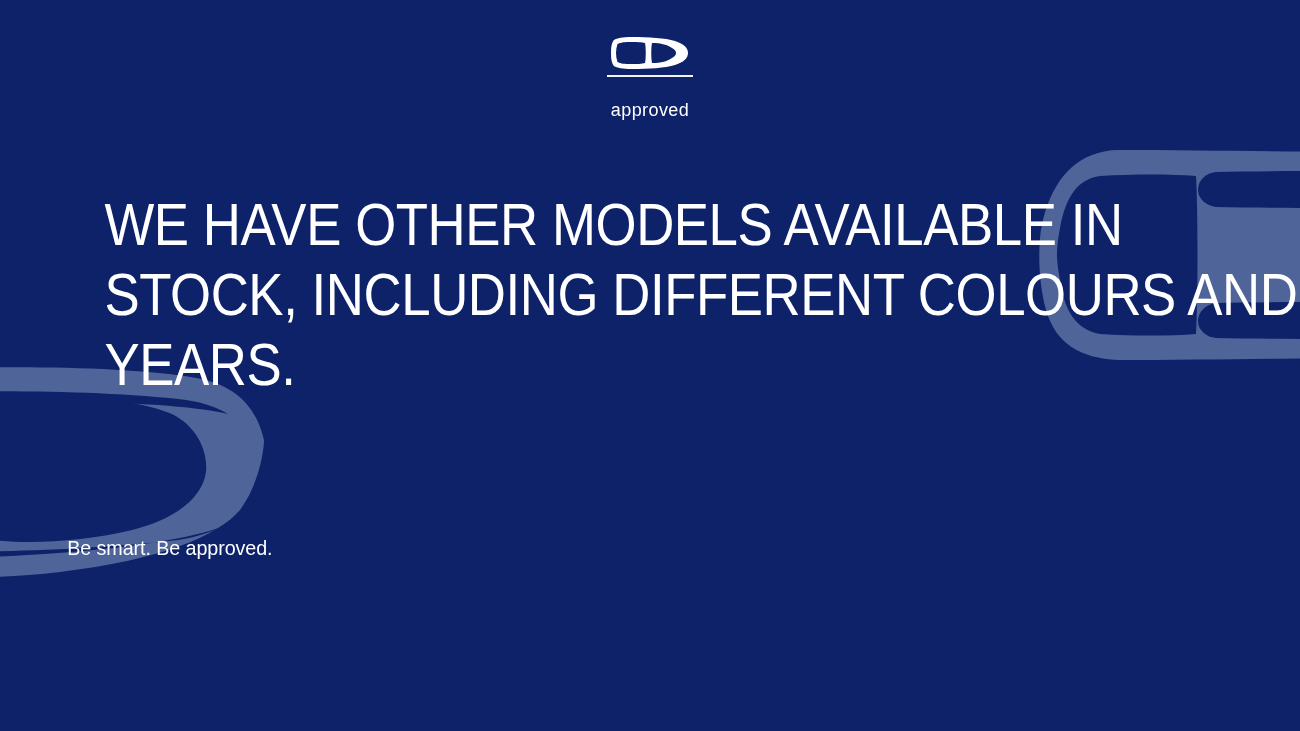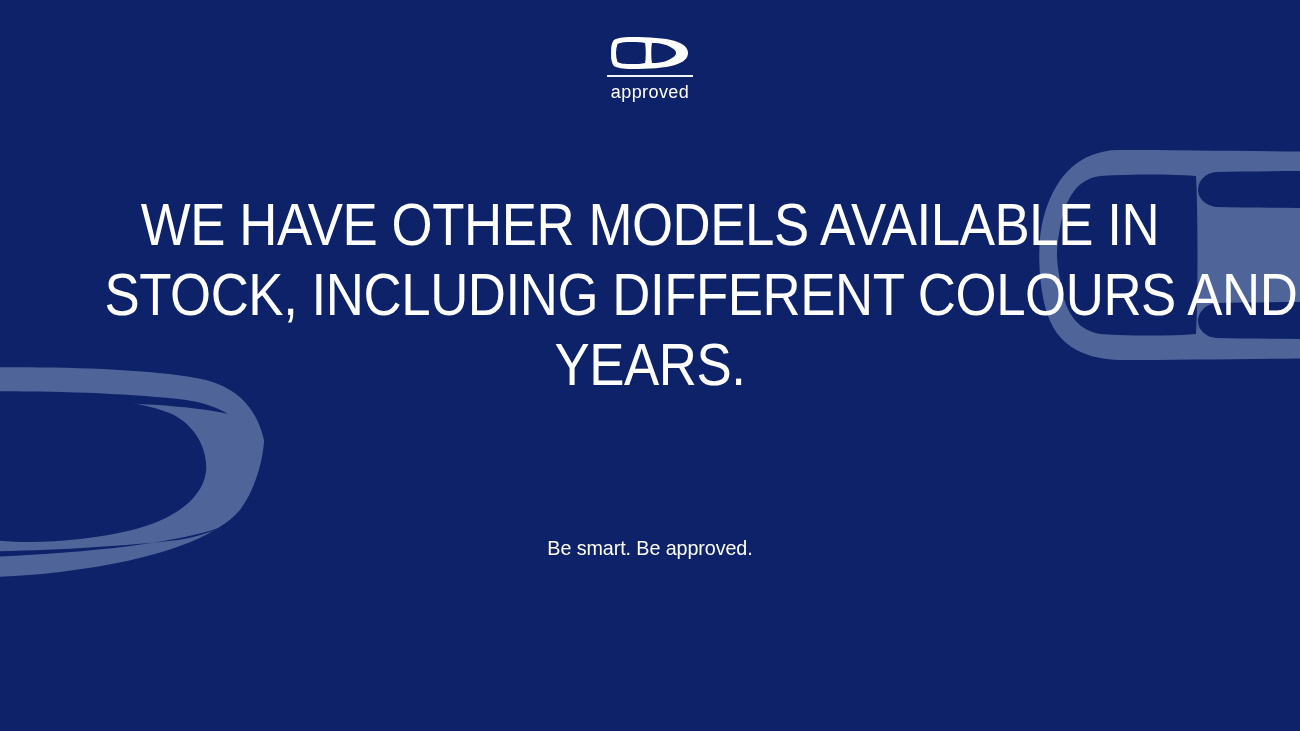--- a/index.html
+++ b/index.html
@@ -48,32 +48,32 @@
     height: 1.5px;
     background: #ffffff;
     margin-top: 5px;
     opacity: 0.95;
   }
 
   .logo-word {
     color: #ffffff;
     font-size: 18px;
     letter-spacing: 0.4px;
-    margin-top: 6px;
+    margin-top: 24px;
     font-weight: 400;
     line-height: 1;
   }
 
   
   .message {
     position: absolute;
     top: 190px;
     left: 0;
     width: 1300px;
-    text-align: center;
+    text-align: left;
     z-index: 4;
     padding: 0 30px;
   }
 
   .headline {
     color: #ffffff;
     font-size: 60px;
     line-height: 70px;
     font-weight: 400;
     letter-spacing: -0.5px;

